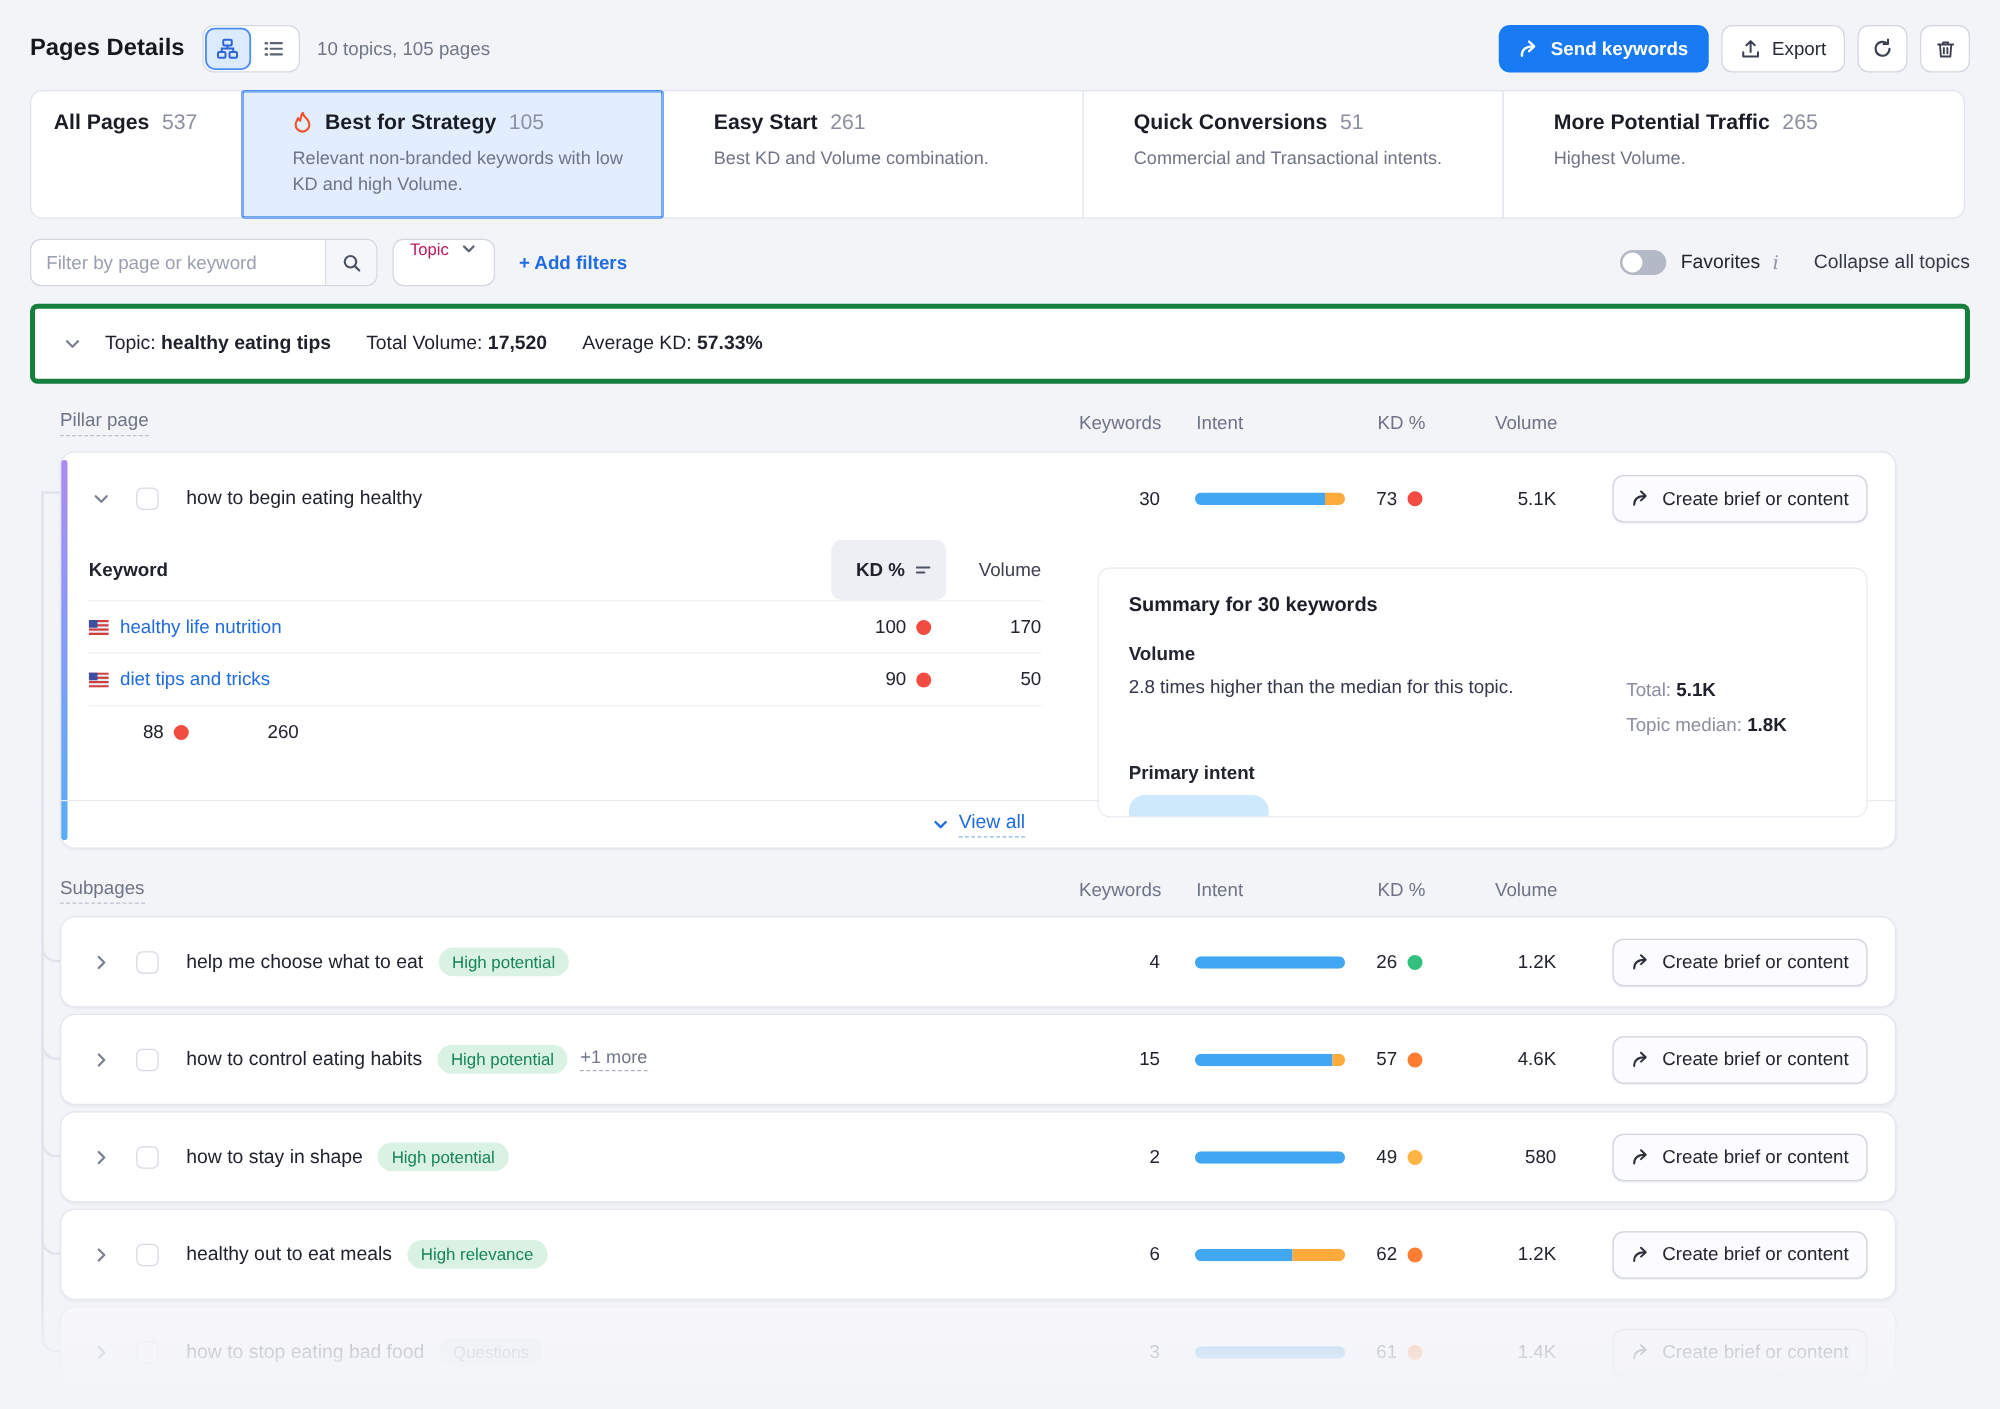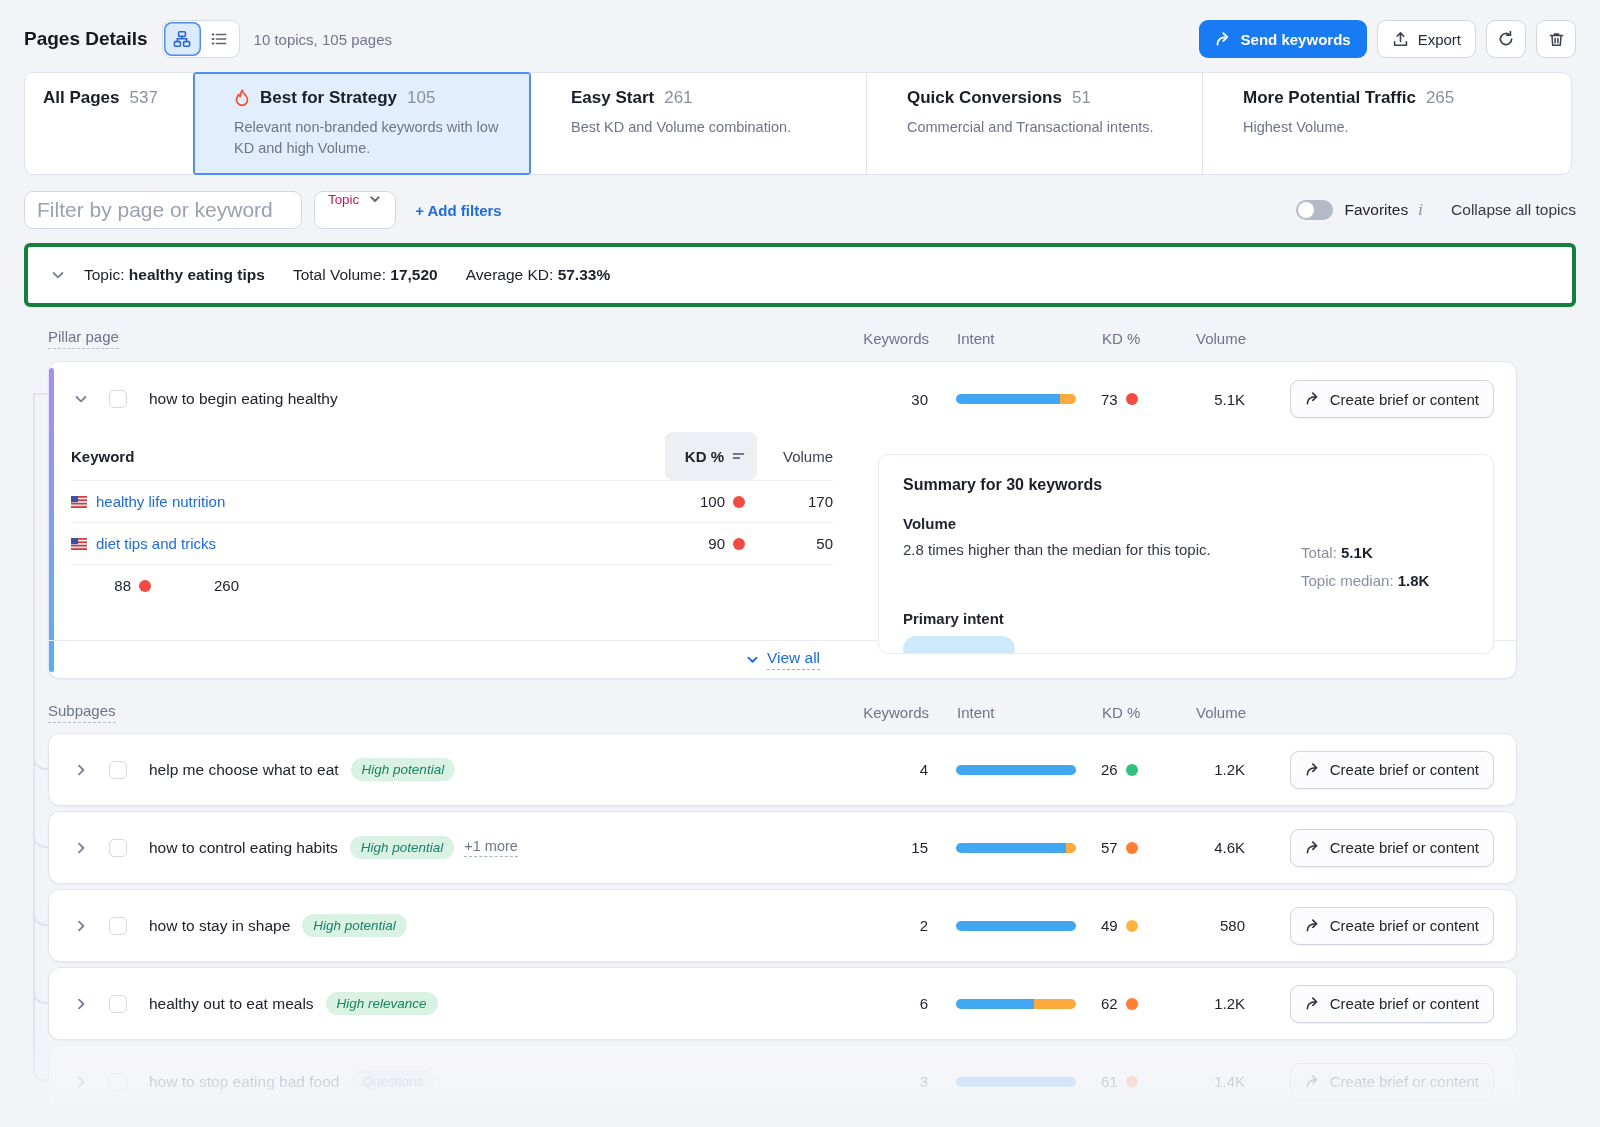--- a/index.html
+++ b/index.html
@@ -36,21 +36,21 @@
   .tab:last-child { border-radius:0 10px 10px 0; width:370px; }
   .tab.selected { background:#e2eefe; border-color:#4c8ef2; box-shadow:inset 0 0 0 1px #4c8ef2; z-index:1; border-radius:3px; }
   .tab-head { display:flex; align-items:center; gap:10px; font-size:17px; }
   .tab-label { font-weight:700; color:#1a1d26; }
   .tab-count { color:#8b90a0; }
   .tab-desc { margin-top:9px; font-size:14.5px; line-height:1.45; color:#6f7487; }
 
   
   .filter-row { display:flex; align-items:center; margin:16px 24px 0; }
   .search { display:flex; width:278px; height:38px; background:#fff; border:1px solid #d3d7e0; border-radius:9px; overflow:hidden; }
-  .search input { flex:1; border:none; outline:none; padding:0 12px; font-size:21px; color:#2a2d38; font-family:inherit; background:transparent; }
+  .search input { flex:1; border:none; outline:none; padding:0 12px; font-size:15px; color:#2a2d38; font-family:inherit; background:transparent; }
   .search input::placeholder { color:#9aa0b0; }
   .search-btn { width:41px; border:none; border-left:1px solid #d9dde5; background:#f5f6f9; display:flex; align-items:center; justify-content:center; color:#555c6d; }
   .select { margin-left:12px; height:38px; background:#fff; border:1px solid #d3d7e0; border-radius:9px; padding:0 13px; display:flex; align-items:flex-start; gap:9px; color:#be185d; }
   .link-add { margin-left:19px; color:var(--link-blue,#1f6be0); font-weight:700; font-size:15px; background:none; border:none; }
   .filter-right { margin-left:auto; display:flex; align-items:center; }
   .toggle { width:37px; height:20px; border-radius:10px; background:#b3b9c6; position:relative; border:none; }
   .toggle .knob { position:absolute; left:2px; top:2px; width:16px; height:16px; border-radius:50%; background:#fff; }
   .fav-label { margin-left:12px; font-size:15.5px; color:#22252f; }
   .info-i { margin-left:10px; color:#8d92a1; font-family:"DejaVu Serif", serif; font-style:italic; font-size:15px; }
   .collapse-link { margin-left:28px; font-size:15.5px; color:#353a47; background:none; border:none; }
@@ -87,21 +87,21 @@
   .card { position:relative; margin-left:24px; width:1469px; background:#fff; border:1px solid #e3e6ee; border-radius:12px; padding:0 22px; box-shadow:0 1px 2px rgba(25,30,50,.05); z-index:1; }
   .pillar-card { height:318px; }
   .accent { position:absolute; left:0; top:6px; bottom:6px; width:5px; border-radius:4px; background:linear-gradient(var(--accent-bar-top,#ad8cf2), var(--accent-bar-bottom,#57aef5)); }
 
   .page-row { display:flex; align-items:center; }
   .pillar-row { height:70px; padding-top:4px; }
   .chev-btn { background:none; border:none; color:#7a8094; display:flex; padding:2px; }
   .checkbox { width:18px; height:18px; border:1px solid #d5d9e2; border-radius:5px; background:#fff; margin-left:18px; flex:0 0 auto; }
   .row-title { margin-left:22px; font-size:15.5px; color:#20232d; }
   .badge { margin-left:12px; font-size:13.5px; padding:4px 11px; border-radius:12px; white-space:nowrap; }
-  .badge-green { background:var(--badge-green-bg,#d9f2e4); color:var(--badge-green-text,#17845c);font-style:italic; }
+  .badge-green { background:var(--badge-green-bg,#d9f2e4); color:var(--badge-green-text,#17845c); }
   .badge-gray { background:var(--badge-gray-bg,#edeff3); color:var(--badge-gray-text,#868b98); }
   .more { margin-left:10px; color:#70768a; font-size:14.5px; border-bottom:1px dashed #aab0bd; padding-bottom:2px; background:none; border-top:none; border-left:none; border-right:none; }
   .more:empty { display:none; }
 
   .btn-brief { height:38px; border-radius:9px; border:1px solid #cfd4dd; background:#fcfcfe; box-shadow:0 1px 1px rgba(25,30,50,.06); display:flex; align-items:center; gap:9px; padding:0 14px; font-size:15px; color:#22242e; }
 
   
   .pillar-body { position:relative; }
   .kw-table { width:762px; }
   .kwt-head { display:flex; align-items:center; height:48px; font-size:15px; }

